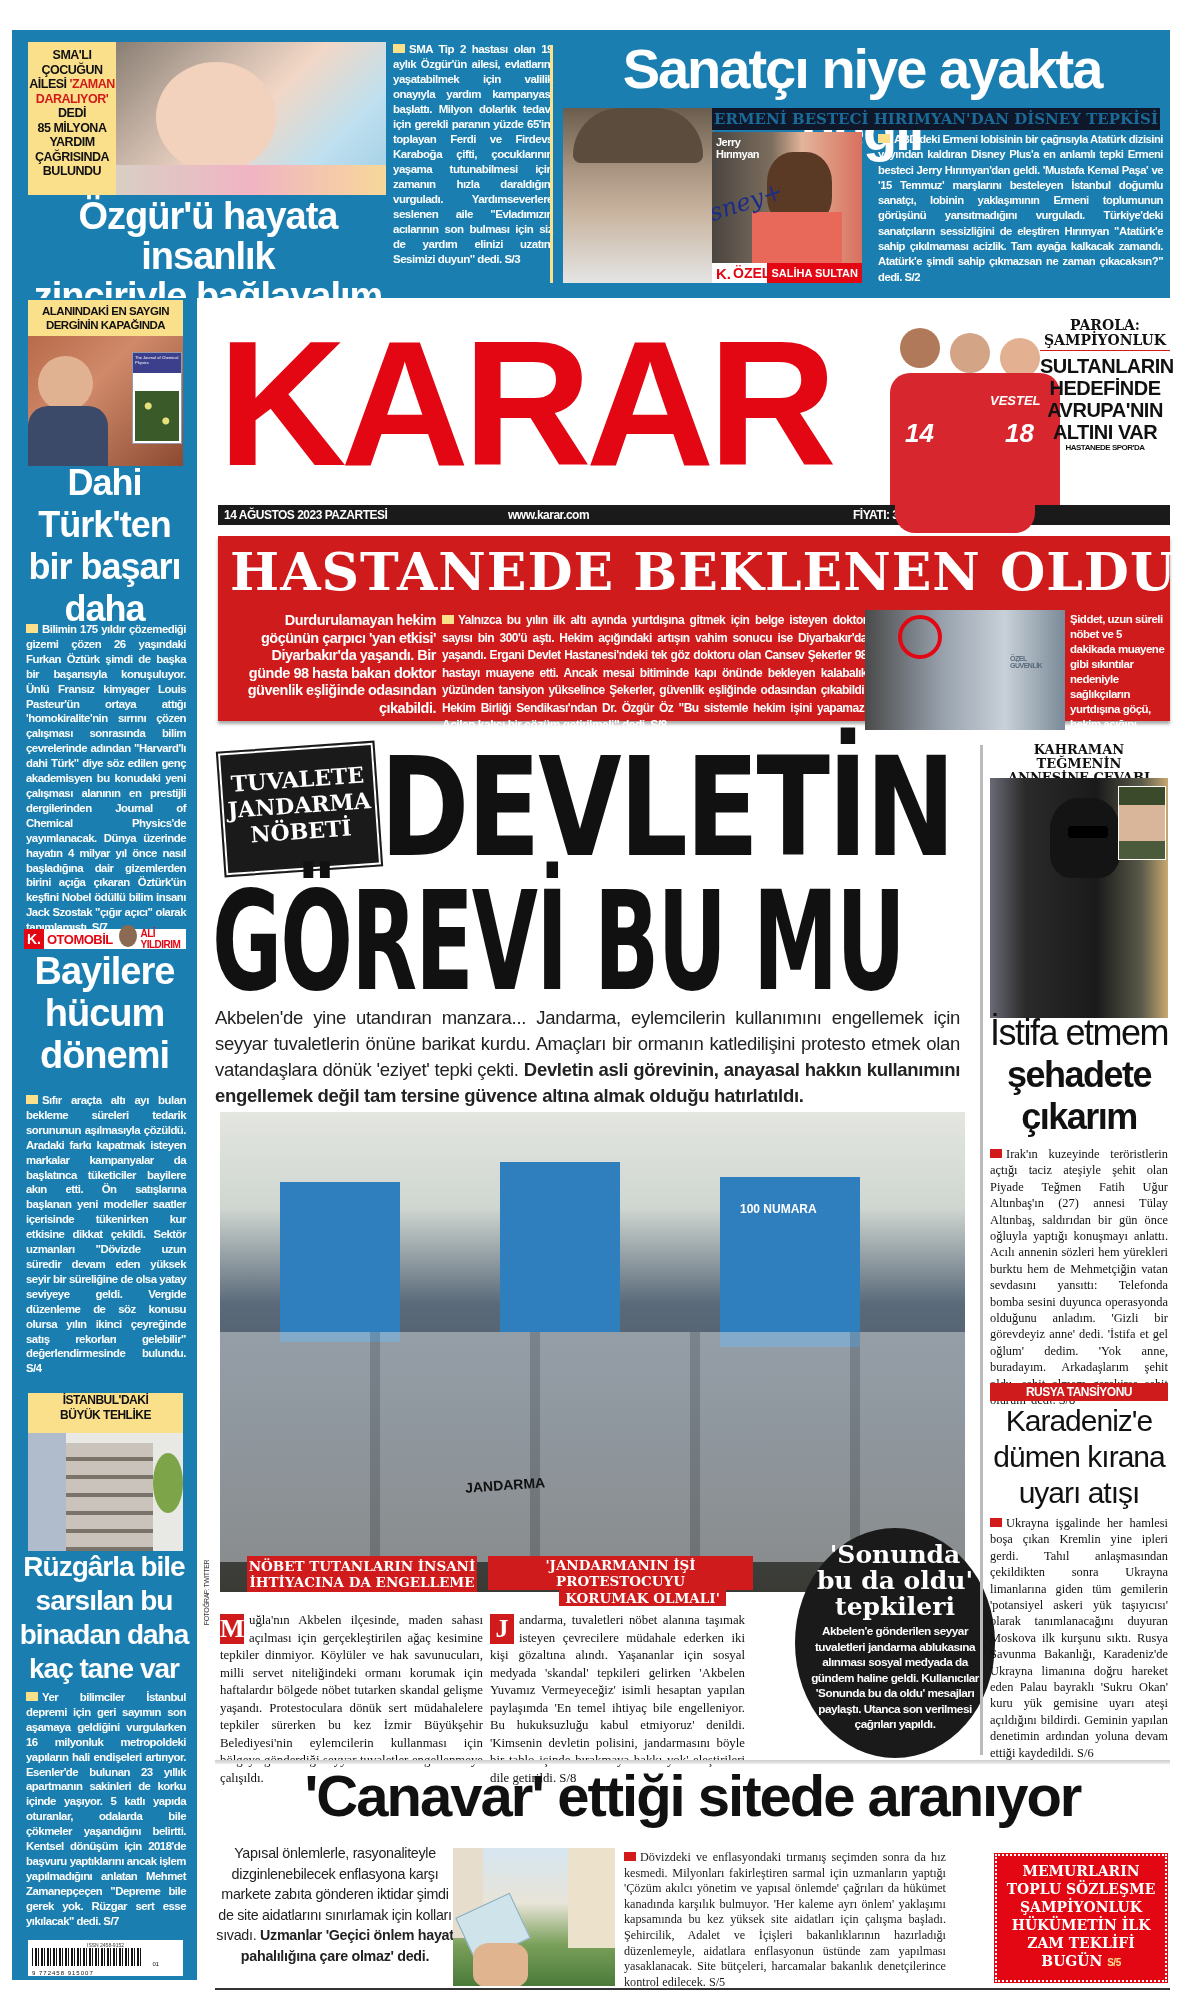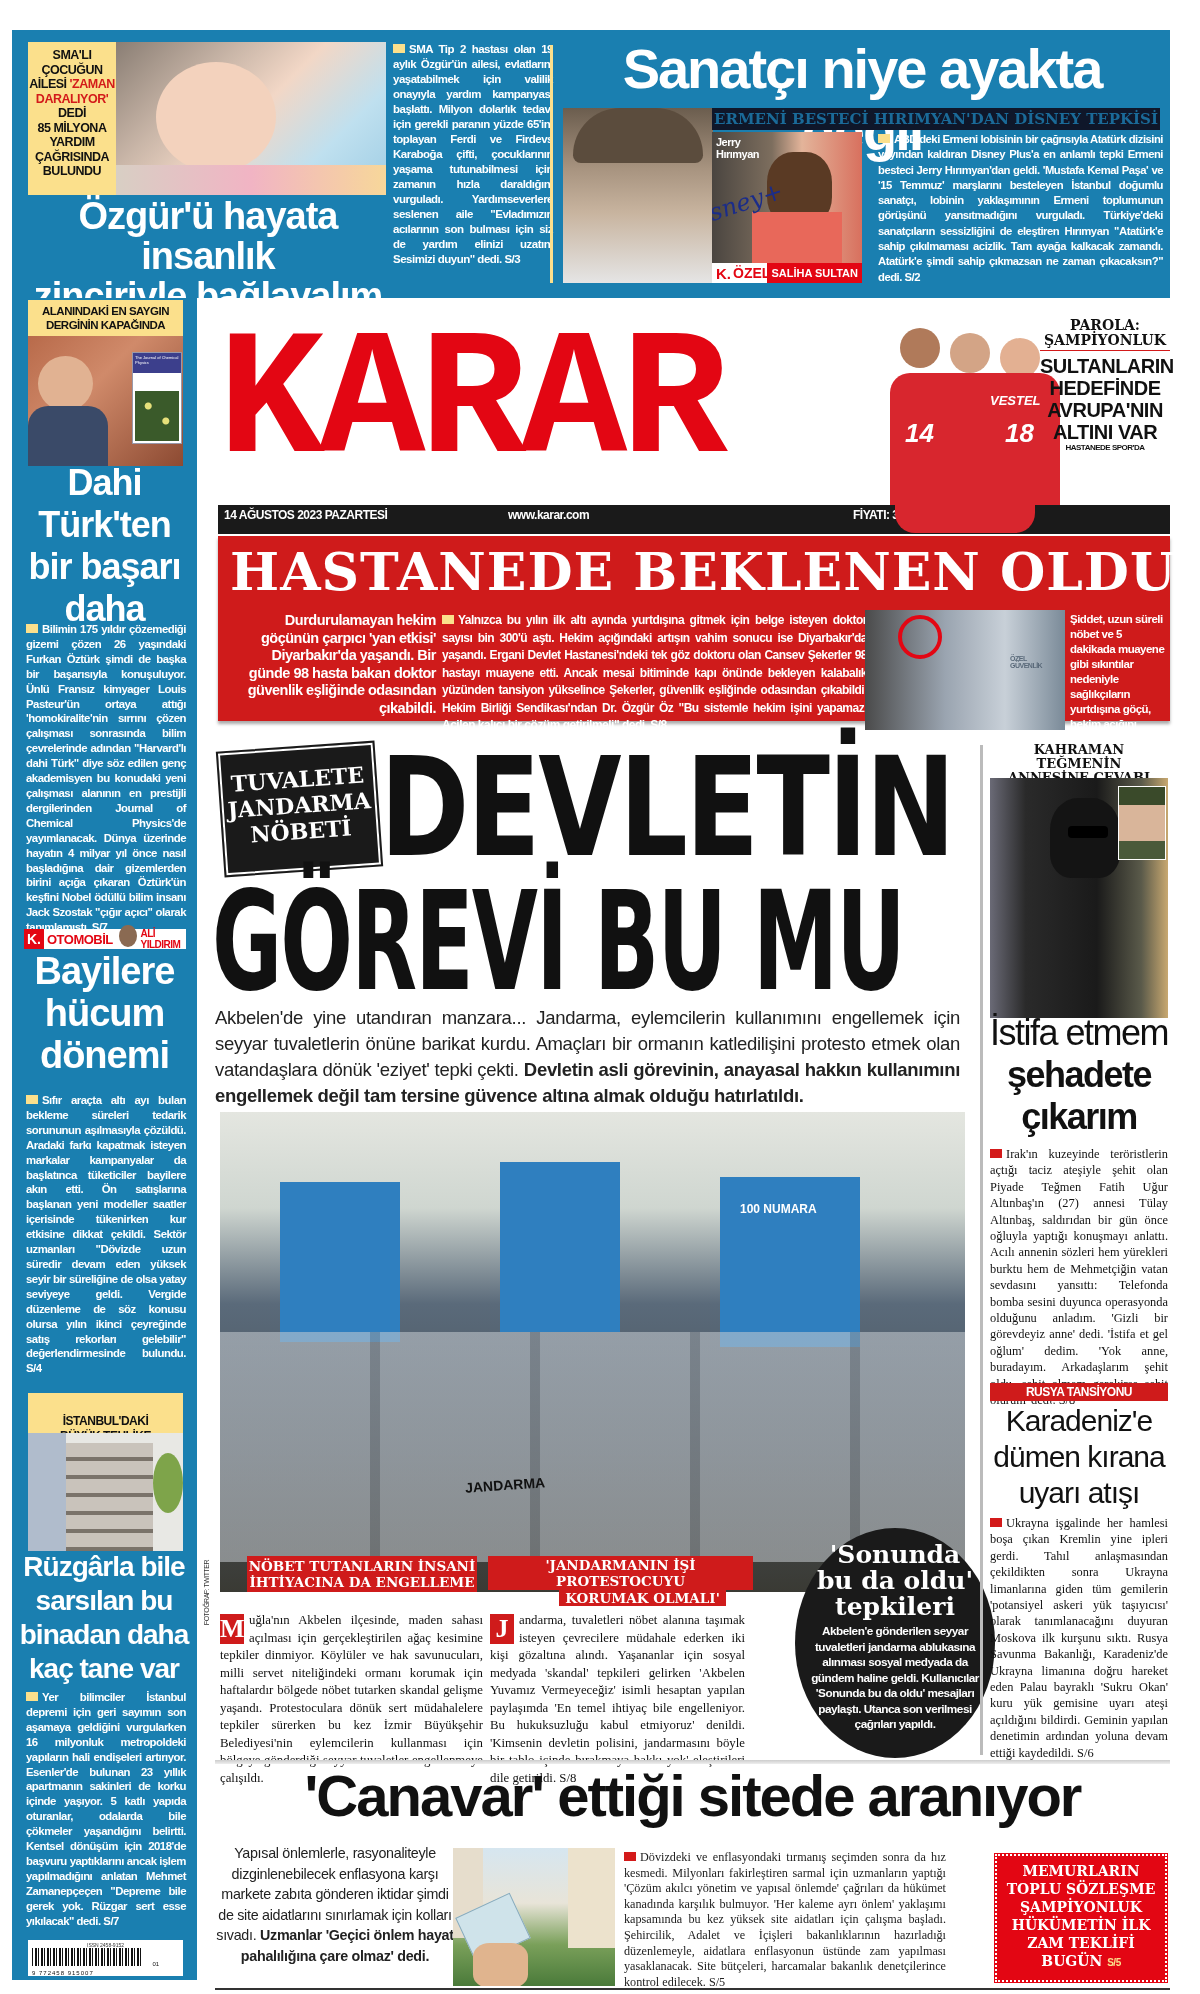--- a/index.html
+++ b/index.html
@@ -95,21 +95,21 @@
 </div>
 <div class="abs white" style="left:22px;top:950px;width:165px;font-size:38px;line-height:42px;font-weight:bold;text-align:center;letter-spacing:-1px;">
   <div>Bayilere</div>
   <div>hücum</div>
   <div>dönemi</div>
 </div>
 <div class="abs white cond just" style="left:26px;top:1093px;width:160px;font-size:11.4px;line-height:14.9px;font-weight:bold;">
   <span class="bullet"></span><span>Sıfır araçta altı ayı bulan bekleme süreleri tedarik sorununun aşılmasıyla çözüldü. Aradaki farkı kapatmak isteyen markalar kampanyalar da başlatınca tüketiciler bayilere akın etti. Ön satışlarına başlanan yeni modeller saatler içerisinde tükenirken kur etkisine dikkat çekildi. Sektör uzmanları "Dövizde uzun süredir devam eden yüksek seyir bir süreliğine de olsa yatay seviyeye geldi. Vergide düzenleme de söz konusu olursa yılın ikinci çeyreğinde satış rekorları gelebilir" değerlendirmesinde bulundu. S/4</span>
 </div>
 
-<div class="abs yellowbox cond" style="left:28px;top:1393px;width:155px;height:40px;font-size:12px;line-height:15px;padding-top:21px;">
+<div class="abs yellowbox cond" style="left:28px;top:1393px;width:155px;height:40px;font-size:12px;line-height:15px;padding-top:0;">
   <div>İSTANBUL'DAKİ</div>
   <div>BÜYÜK TEHLİKE</div>
 </div>
 <div class="abs photo" style="left:28px;top:1433px;width:155px;height:118px;background:#e8e8e4;">
   <div style="position:absolute;left:35px;top:10px;width:90px;height:110px;background:repeating-linear-gradient(180deg,#c9c3bb 0 14px,#7a736a 14px 18px);"></div>
   <div style="position:absolute;left:0;top:0;width:38px;height:118px;background:#b0bccc;"></div>
   <div style="position:absolute;right:0;top:20px;width:30px;height:60px;background:#7ea44a;border-radius:50%;"></div>
 </div>
 <div class="abs white" style="left:18px;top:1550px;width:172px;font-size:28px;line-height:34px;font-weight:bold;text-align:center;letter-spacing:-1px;">
   <div>Rüzgârla bile</div>
@@ -120,42 +120,42 @@
 <div class="abs white cond just" style="left:26px;top:1690px;width:160px;font-size:11.4px;line-height:14.9px;font-weight:bold;">
   <span class="bullet"></span><span>Yer bilimciler İstanbul depremi için geri sayımın son aşamaya geldiğini vurgularken 16 milyonluk metropoldeki yapıların hali endişeleri artırıyor. Esenler'de bulunan 23 yıllık apartmanın sakinleri de korku içinde yaşıyor. 5 katlı yapıda oturanlar, odalarda bile çökmeler yaşandığını belirtti. Kentsel dönüşüm için 2018'de başvuru yaptıklarını ancak işlem yapılmadığını anlatan Mehmet Zamanepçeçen "Depreme bile gerek yok. Rüzgar sert esse yıkılacak" dedi. S/7</span>
 </div>
 <div class="abs" style="left:28px;top:1940px;width:155px;height:36px;background:#fff;padding:2px 4px;">
   <div style="font-size:5px;text-align:center;color:#333;">ISSN 2458-9152</div>
   <div style="height:18px;background:repeating-linear-gradient(90deg,#111 0 1px,#fff 1px 3px,#111 3px 5px,#fff 5px 6px);width:110px;display:inline-block;"></div>
   <span style="font-size:6px;margin-left:6px;">01</span>
   <div style="font-size:6px;letter-spacing:1px;">9 772458 915007</div>
 </div>
 
-<div class="abs" style="left:218px;top:315px;width:700px;font-size:178px;line-height:178px;font-weight:bold;color:#e30613;letter-spacing:-6px;font-family:Liberation Mono, monospace;">KARAR</div>
+<div class="abs" style="left:218px;top:315px;width:700px;font-size:178px;line-height:178px;font-weight:bold;color:#e30613;letter-spacing:-6px;font-family:Liberation Sans, sans-serif;">KARAR</div>
 <div class="abs photo" style="left:880px;top:318px;width:190px;height:215px;">
   <div style="position:absolute;left:20px;top:10px;width:40px;height:40px;border-radius:50%;background:#b07a5a;"></div>
   <div style="position:absolute;left:70px;top:15px;width:40px;height:40px;border-radius:50%;background:#d3a486;"></div>
   <div style="position:absolute;left:120px;top:20px;width:40px;height:40px;border-radius:50%;background:#e3b092;"></div>
   <div style="position:absolute;left:10px;top:55px;width:170px;height:150px;background:#d8262e;border-radius:20px 20px 0 0;"></div>
   <div style="position:absolute;left:125px;top:100px;color:#fff;font-size:26px;font-weight:bold;font-style:italic;">18</div>
   <div style="position:absolute;left:25px;top:100px;color:#fff;font-size:26px;font-weight:bold;font-style:italic;">14</div>
   <div style="position:absolute;left:110px;top:75px;color:#fff;font-size:13px;font-weight:bold;font-style:italic;">VESTEL</div>
 </div>
 <div class="abs" style="left:1040px;top:318px;width:130px;text-align:center;">
   <div class="slab" style="font-size:14px;line-height:15px;">PAROLA:</div>
   <div class="slab" style="font-size:14px;line-height:15px;border-bottom:1px solid #d31a1a;padding-bottom:2px;">ŞAMPİYONLUK</div>
   <div class="cond" style="font-size:20px;line-height:22px;font-weight:bold;margin-top:4px;">
     <div>SULTANLARIN</div>
     <div>HEDEFİNDE</div>
     <div>AVRUPA'NIN</div>
     <div>ALTINI VAR</div>
   </div>
   <div class="cond" style="font-size:8px;font-weight:bold;">HASTANEDE SPOR'DA</div>
 </div>
-<div class="abs cond" style="left:218px;top:505px;width:952px;height:29px;background:#1a1a1a;color:#fff;font-size:12px;font-weight:bold;line-height:20px;">
+<div class="abs cond" style="left:218px;top:505px;width:952px;height:20px;background:#1a1a1a;color:#fff;font-size:12px;font-weight:bold;line-height:20px;">
   <span style="position:absolute;left:6px;">14 AĞUSTOS 2023 PAZARTESİ</span>
   <span style="position:absolute;left:290px;">www.karar.com</span>
   <span style="position:absolute;left:635px;">FİYATI: 3 TL</span>
 </div>
 
 <div class="abs" style="left:895px;top:505px;width:140px;height:28px;background:#d8262e;border-radius:0 0 20px 20px;"></div>
 
 <div class="abs" style="left:218px;top:536px;width:952px;height:185px;background:#cf1b1b;box-shadow:0 3px 3px #aaa;"></div>
 <div class="abs slab white" style="left:230px;top:540px;width:930px;font-size:52px;line-height:64px;text-align:center;letter-spacing:1px;white-space:nowrap;">HASTANEDE BEKLENEN OLDU</div>
 <div class="abs white cond" style="left:236px;top:612px;width:200px;font-size:14.5px;line-height:17.5px;font-weight:bold;text-align:right;">Durdurulamayan hekim göçünün çarpıcı 'yan etkisi' Diyarbakır'da yaşandı. Bir günde 98 hasta bakan doktor güvenlik eşliğinde odasından çıkabildi.</div>

